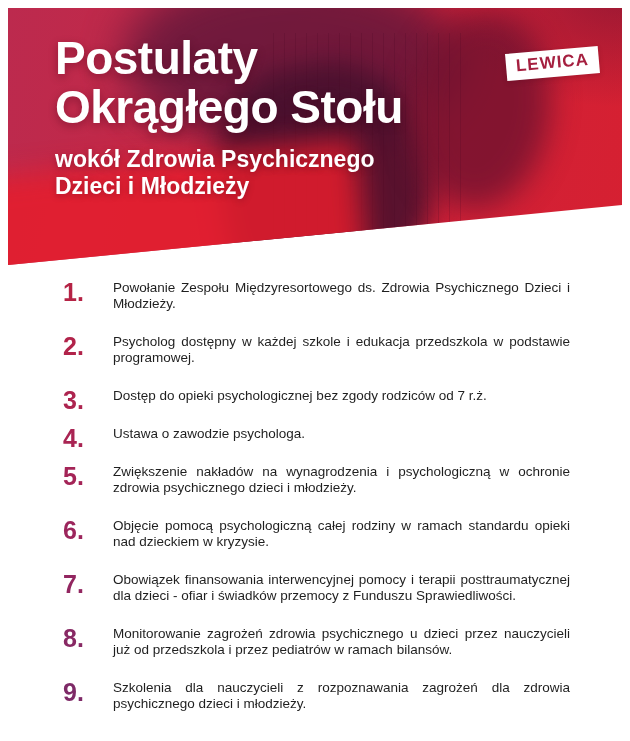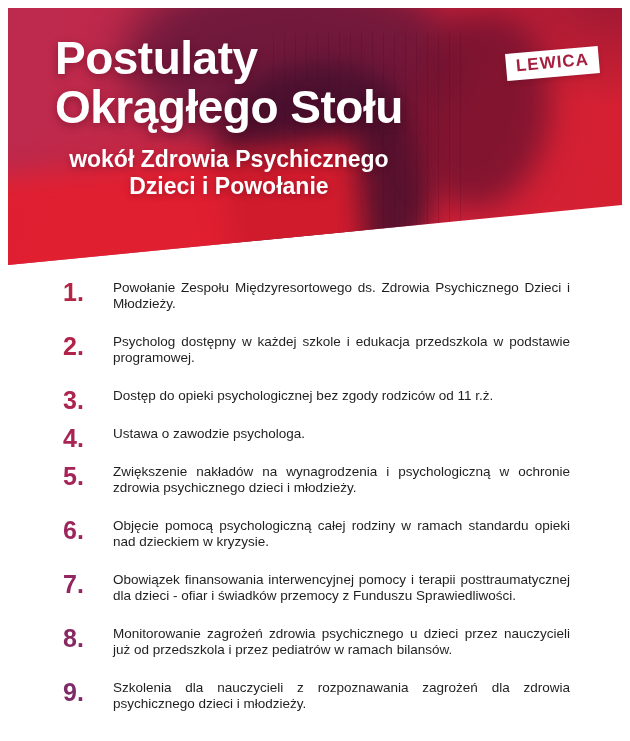--- a/index.html
+++ b/index.html
@@ -54,21 +54,20 @@
   .hero-text { position: absolute; left: 47px; top: 26px; z-index: 3; }
   .title {
     margin: 0; color: #ffffff; font-weight: 700;
     font-size: 46px; line-height: 49px; letter-spacing: -0.5px;
     text-shadow: 0 3px 8px rgba(70,0,25,.40);
   }
   .subtitle {
     margin: 14px 0 0 0; color: #ffffff; font-weight: 700;
     font-size: 23px; line-height: 27px;
     text-shadow: 0 2px 6px rgba(70,0,25,.35);
-    text-align: center;
   }
 
   .badge {
     position: absolute; left: 498px; top: 42px; z-index: 4;
     background: #ffffff; color: #a51f3f;
     font-weight: 700; font-size: 17px; letter-spacing: 1px;
     padding: 3px 10px 4px 10px;
     transform: rotate(-5deg);
     box-shadow: 0 2px 5px rgba(60,0,20,.18);
   }
@@ -100,39 +99,39 @@
     <div class="blob rain"></div>
     <div class="blob bright-wedge"></div>
 
     <div class="hero-text">
       <h1 class="title">
         <span>Postulaty</span><br>
         <span>Okrągłego Stołu</span>
       </h1>
       <p class="subtitle">
         <span>wokół Zdrowia Psychicznego</span><br>
-        <span>Dzieci i Powołanie</span>
+        <span>Dzieci i Młodzieży</span>
       </p>
     </div>
 
     <div class="badge">LEWICA</div>
   </header>
 
   <main class="list">
     <div class="item">
       <span class="num" style="color: rgb(181, 35, 69);">1.</span>
       <p class="txt">Powołanie Zespołu Międzyresortowego ds. Zdrowia Psychicznego Dzieci i Młodzieży.</p>
     </div>
     <div class="item">
       <span class="num" style="color: rgb(177, 35, 74);">2.</span>
       <p class="txt">Psycholog dostępny w każdej szkole i edukacja przedszkola w podstawie programowej.</p>
     </div>
     <div class="item">
       <span class="num" style="color: rgb(173, 36, 79);">3.</span>
-      <p class="txt">Dostęp do opieki psychologicznej bez zgody rodziców od 11 r.ż.</p>
+      <p class="txt">Dostęp do opieki psychologicznej bez zgody rodziców od 7 r.ż.</p>
     </div>
     <div class="item">
       <span class="num" style="color: rgb(169, 36, 83);">4.</span>
       <p class="txt">Ustawa o zawodzie psychologa.</p>
     </div>
     <div class="item">
       <span class="num" style="color: rgb(164, 36, 87);">5.</span>
       <p class="txt">Zwiększenie nakładów na wynagrodzenia i psychologiczną w ochronie zdrowia psychicznego dzieci i młodzieży.</p>
     </div>
     <div class="item">

